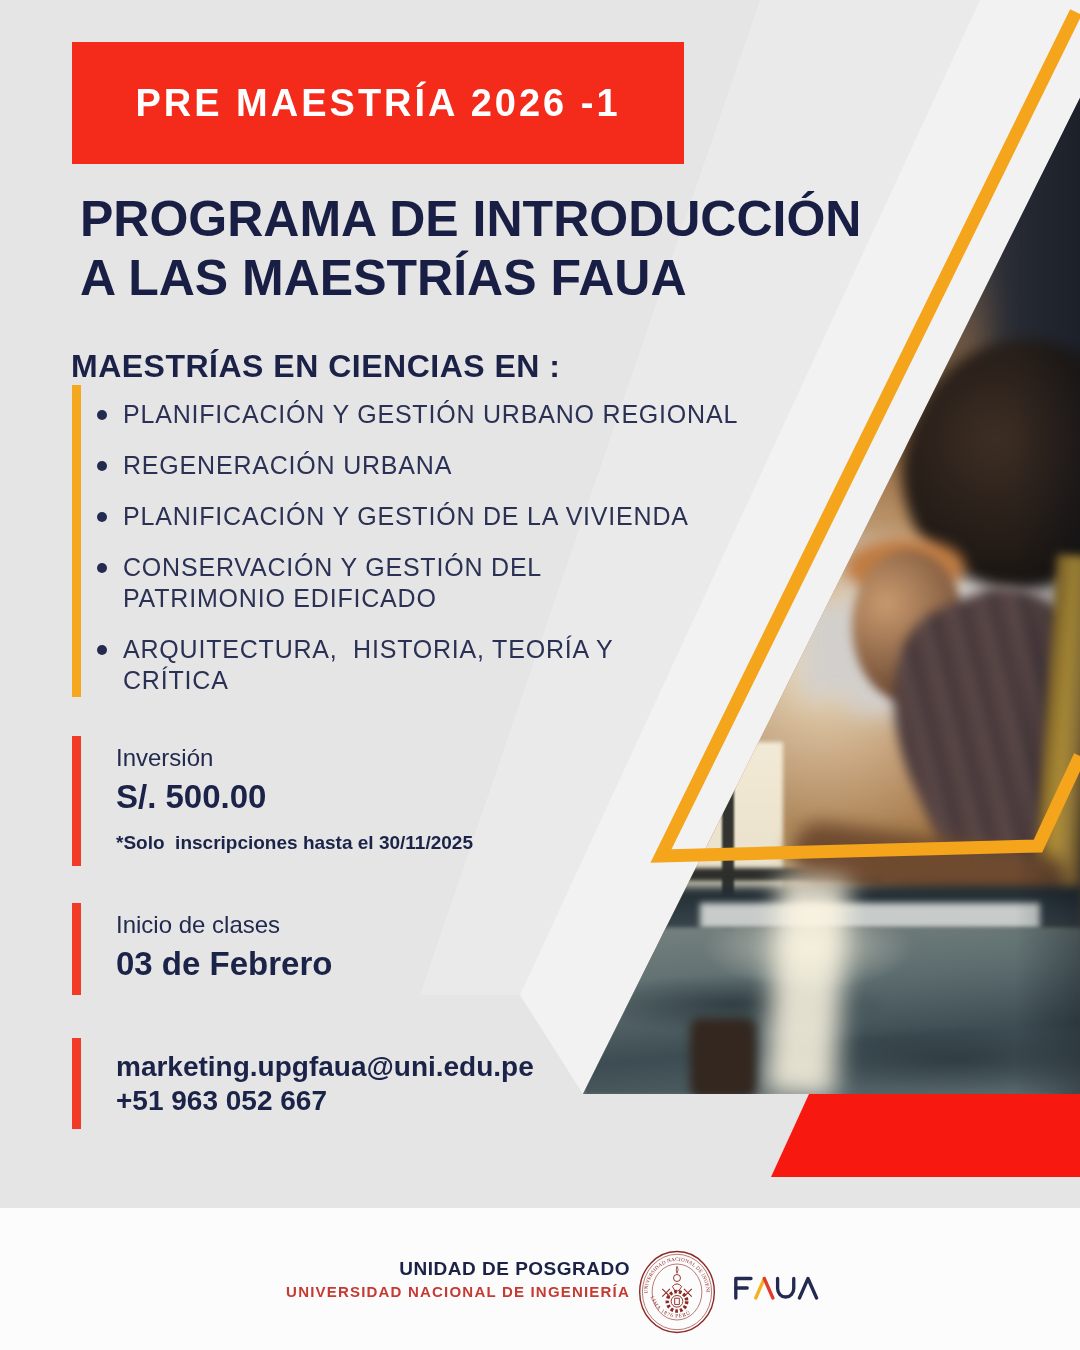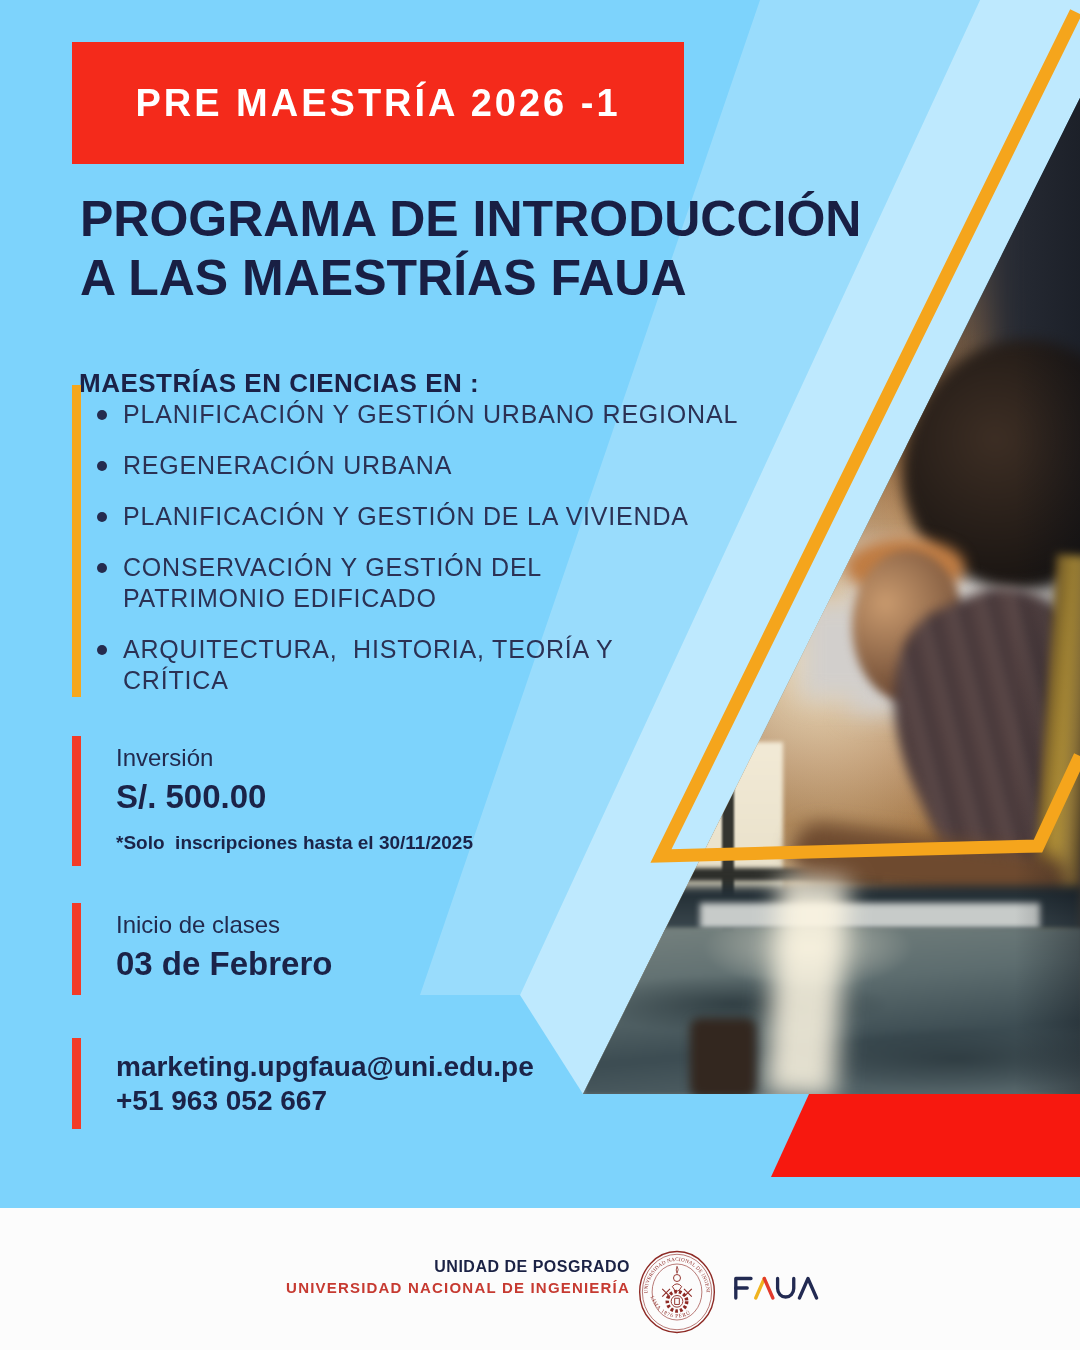--- a/index.html
+++ b/index.html
@@ -1,17 +1,17 @@
 <!DOCTYPE html>
 <html><head>
 <meta charset="utf-8">
 <style>
   html,body{margin:0;padding:0;}
   body{font-family:"Liberation Sans",sans-serif;background:#555;}
-  .poster{position:relative;width:1080px;height:1350px;overflow:hidden;background:#7dd3fc;margin:0 auto;}
+  .poster{position:relative;width:1080px;height:1350px;overflow:hidden;background:#e5e5e5;margin:0 auto;}
   .layer{position:absolute;inset:0;}
 
   
   .wedge-light{background:rgba(255,255,255,.5);
     clip-path:polygon(980px 0,1080px 0,1080px 98px,583px 1094px,520px 995px);}
   .wedge-faint{background:rgba(255,255,255,.22);
     clip-path:polygon(760px 0,980px 0,520px 995px,420px 995px);}
 
   
   .photo{clip-path:polygon(1080px 98px,1080px 1094px,583px 1094px);}
@@ -52,21 +52,21 @@
 
   
   .tri-svg{position:absolute;inset:0;pointer-events:none;}
   .red-corner{background:#f7180f;clip-path:polygon(809px 1094px,1080px 1094px,1080px 1177px,771px 1177px);}
 
   
   .badge{position:absolute;left:72px;top:42px;width:612px;height:122px;background:#f42a1b;
     display:flex;align-items:center;justify-content:center;}
   .badge span{color:#fff;font-size:38px;font-weight:800;letter-spacing:3px;}
   .title{position:absolute;left:80px;top:190px;color:#191f44;font-size:50px;font-weight:800;line-height:1.17;letter-spacing:0px;}
-  .mheading{position:absolute;left:79px;top:348px;color:#1b2147;font-size:26px;font-weight:800;letter-spacing:.5px;margin-top:20px;}
+  .mheading{position:absolute;left:71px;top:348px;color:#1b2147;font-size:32px;font-weight:800;letter-spacing:.5px;}
 
   
   .ylist-bar{position:absolute;left:72px;top:385px;width:9px;height:312px;background:#f5a71d;}
   .mlist{position:absolute;left:97px;top:399px;width:760px;}
   .b-row{display:flex;gap:16px;margin-bottom:20px;}
   .b-dot{width:10px;height:10px;border-radius:50%;background:#252b4e;margin-top:11px;flex:0 0 auto;}
   .b-text{color:#2b3154;font-size:25px;line-height:31px;letter-spacing:.8px;white-space:pre-wrap;}
 
   
   .block{position:absolute;left:72px;border-left:9px solid #f23b27;padding:8px 0 12px 35px;color:#222a4e;}
@@ -75,21 +75,21 @@
   .blk-note{font-size:19px;font-weight:700;margin-top:16px;color:#1b2348;white-space:pre-wrap;}
   .block.inversion{top:736px;}
   .block.inicio{top:903px;}
   .block.informes{top:1038px;}
   .blk-label-sm{font-size:26px;font-weight:400;}
   .blk-line{font-size:28px;font-weight:700;margin-top:5px;color:#1b2348;}
 
   
   .footer-band{position:absolute;left:0;top:1208px;width:1080px;height:142px;background:#fcfcfc;}
   .footer-text{position:absolute;right:450px;top:1258px;text-align:right;}
-  .f-unit{font-size:16px;font-weight:800;color:#1b2245;letter-spacing:.5px;}
+  .f-unit{font-size:19px;font-weight:800;color:#1b2245;letter-spacing:.5px;}
   .f-fac{font-size:15px;font-weight:400;color:#2a3052;letter-spacing:1.5px;margin-top:4px;}
   .f-uni{font-size:15px;font-weight:700;color:#c63a31;letter-spacing:1.2px;margin-top:3px;}
   .seal{position:absolute;left:638px;top:1250px;}
   .faua{position:absolute;left:732px;top:1276px;}
   .sr-only{position:absolute;width:1px;height:1px;overflow:hidden;clip:rect(0 0 0 0);}
 </style>
 </head>
 <body>
 
 <div class="poster">

